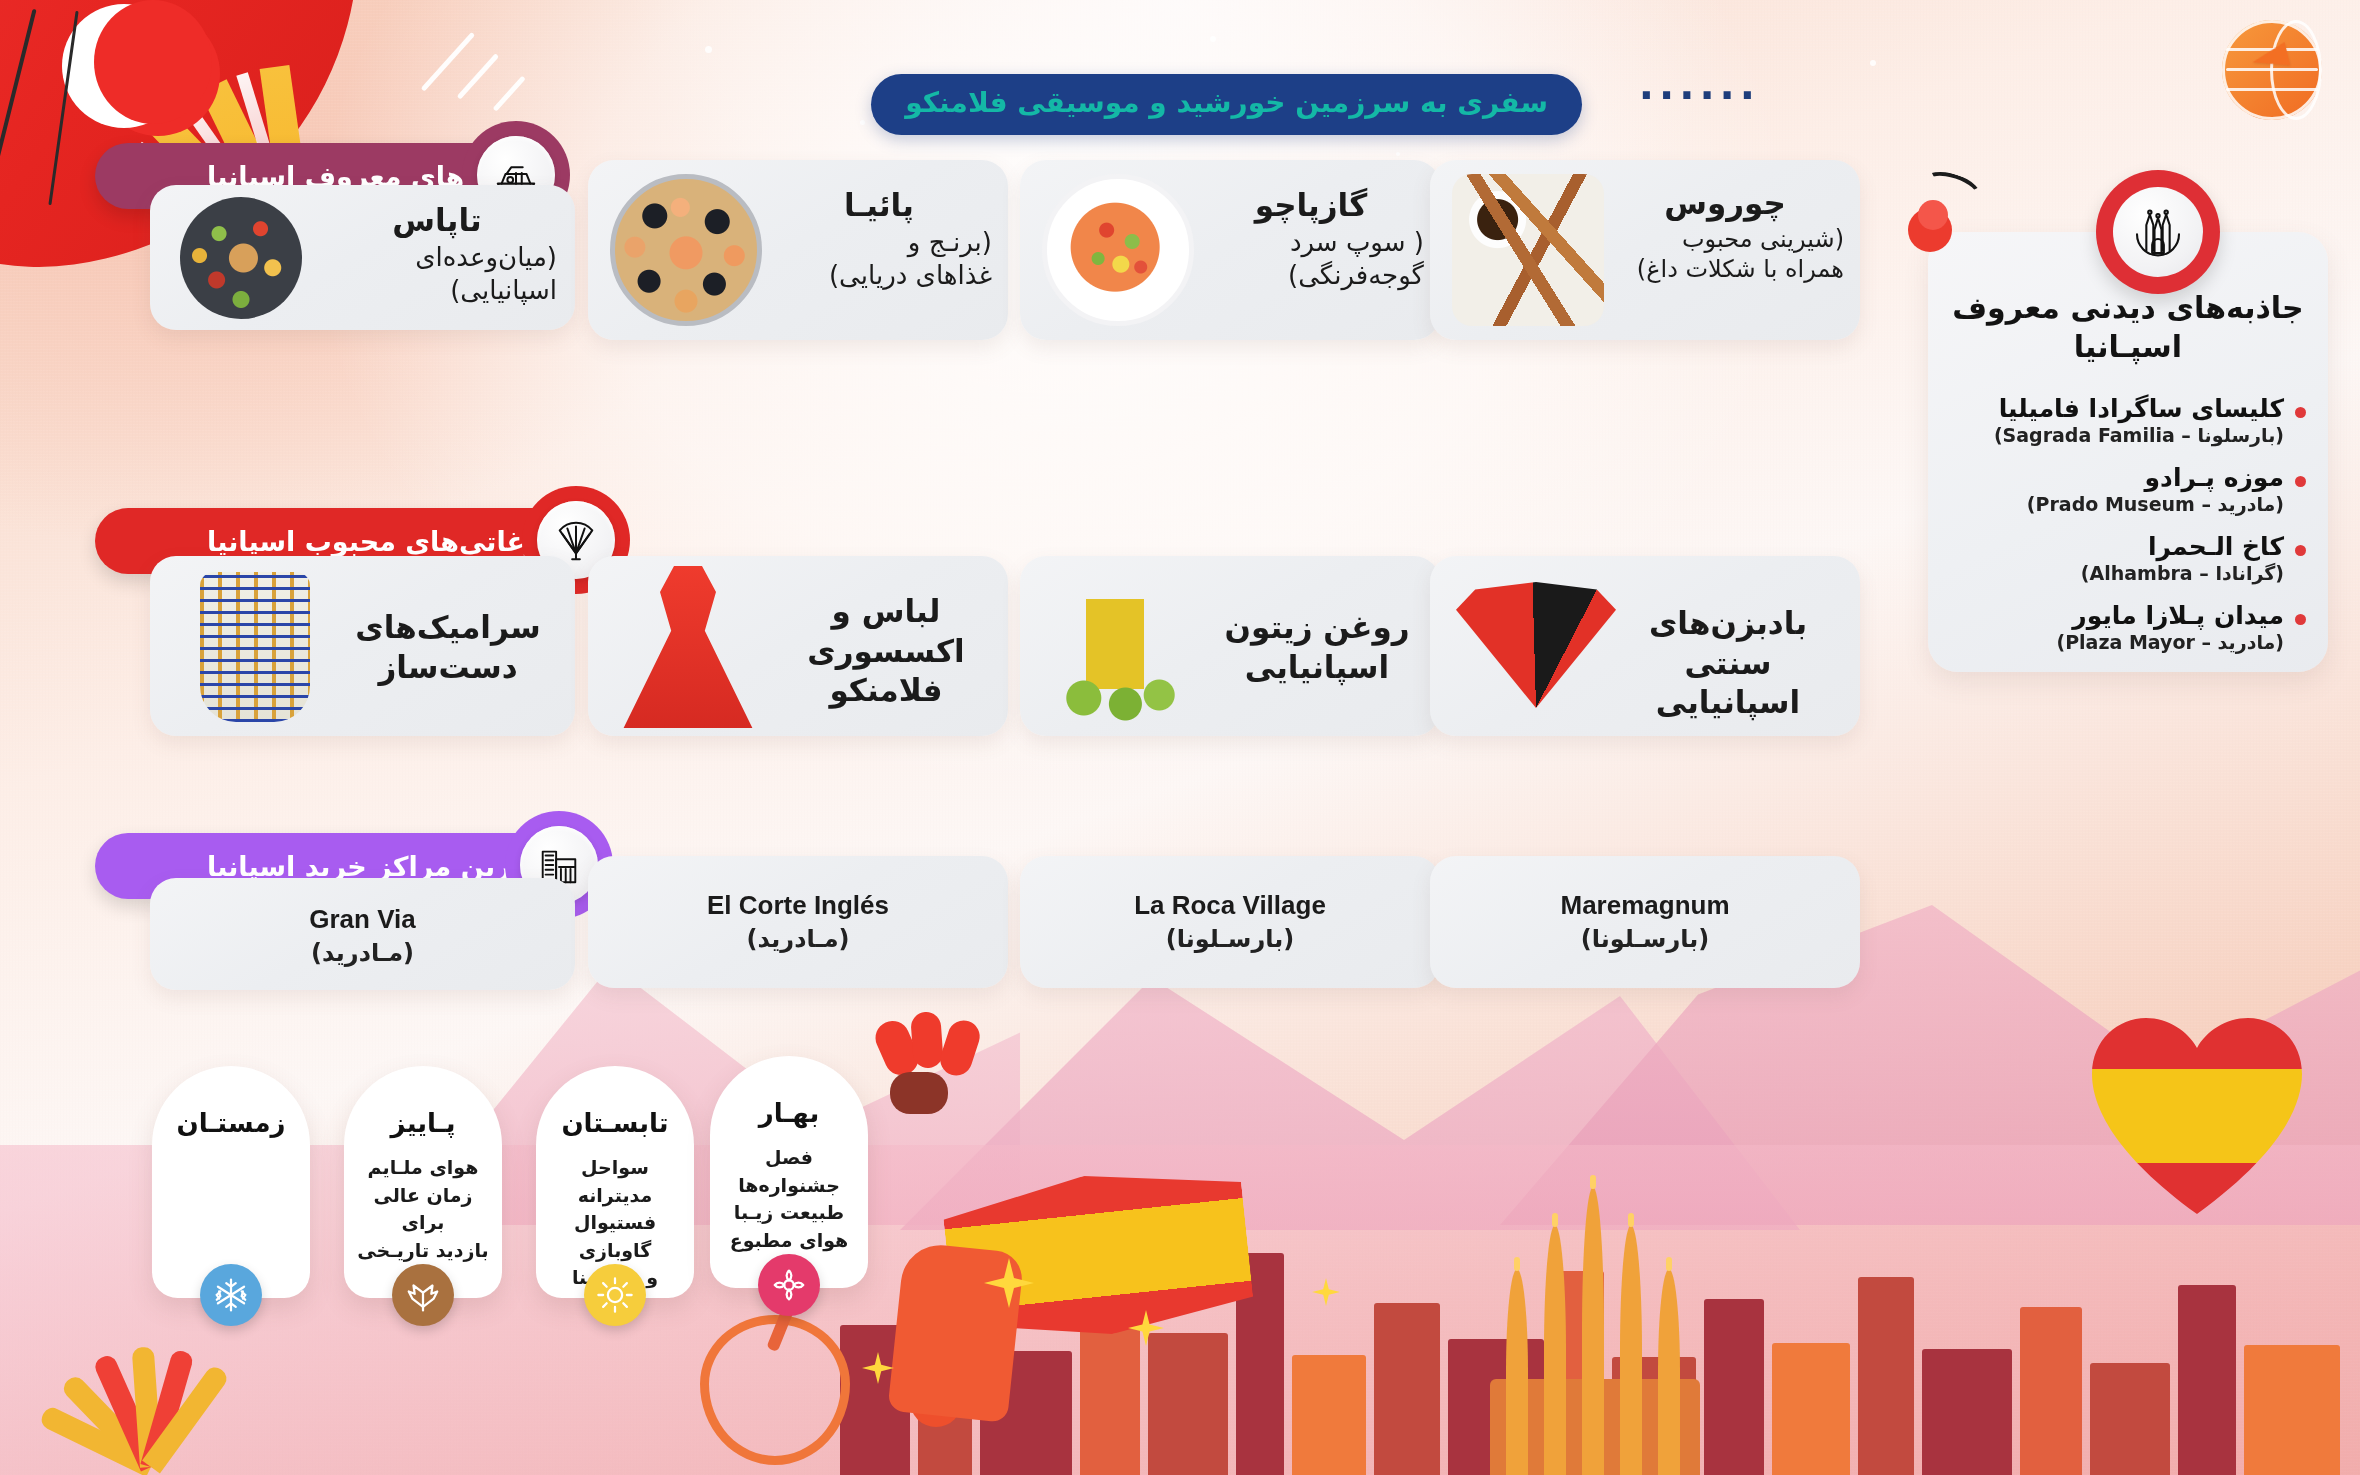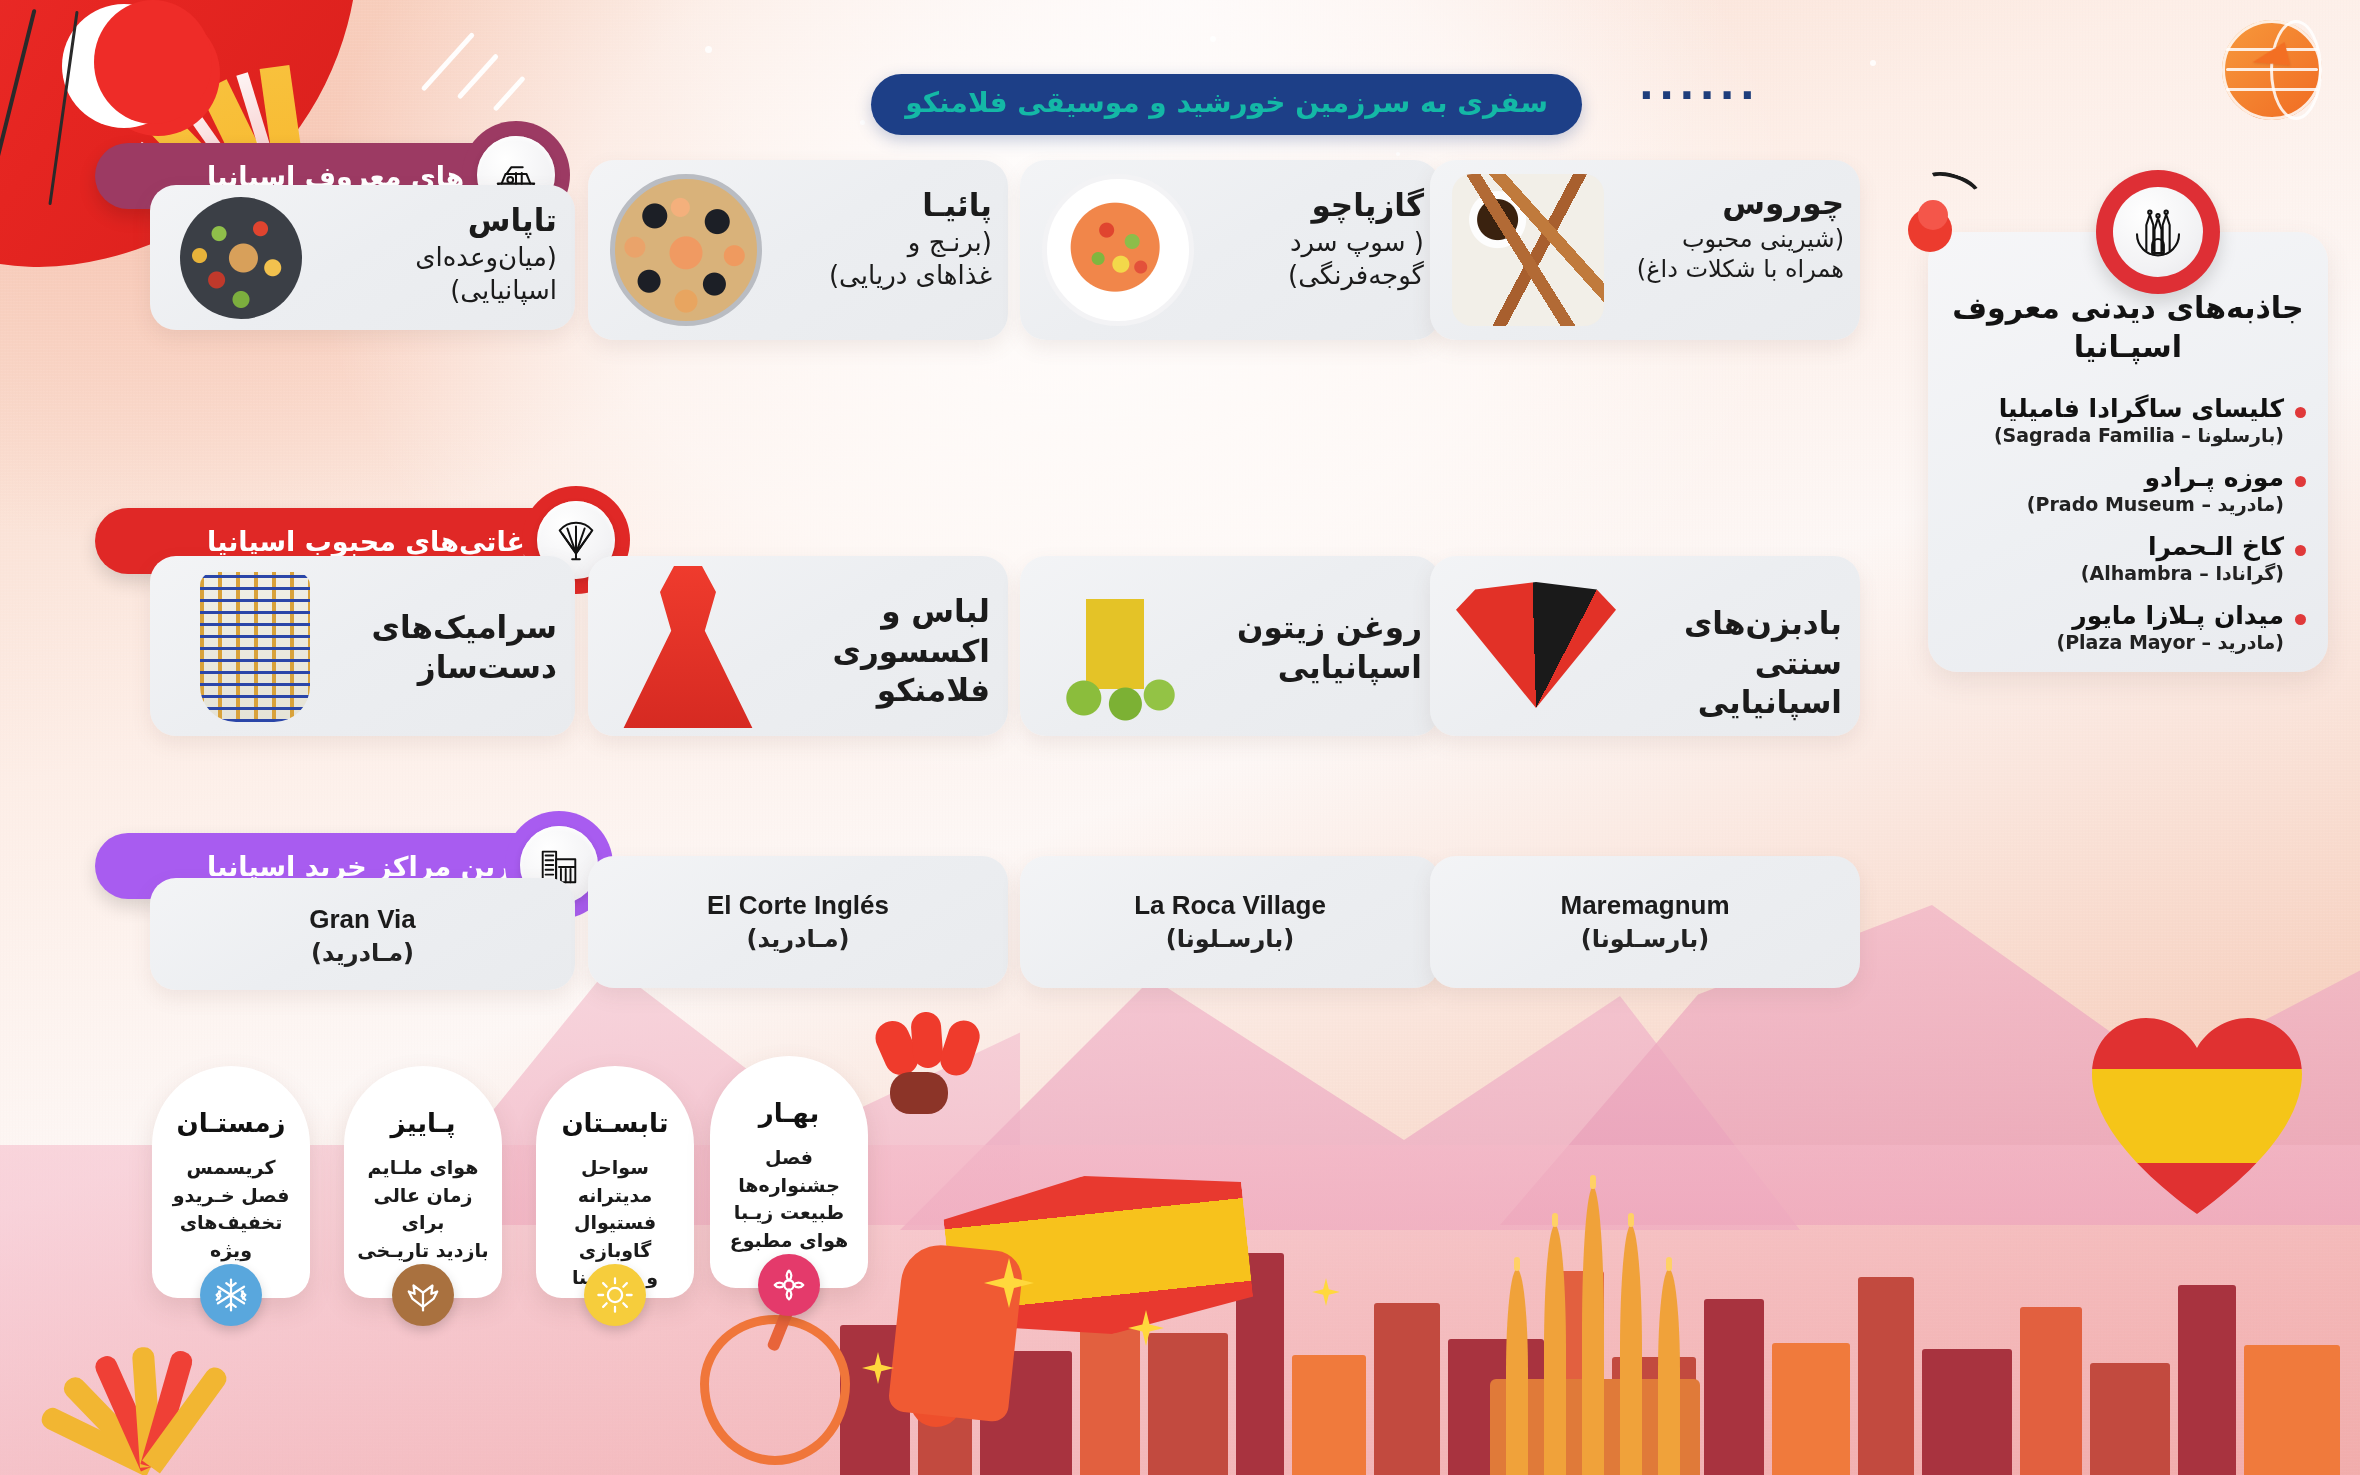--- a/index.html
+++ b/index.html
@@ -164,21 +164,21 @@
   }
   .badge-icon svg { width: 46px; height: 46px; }
 
   .card {
     position: absolute;
     background: linear-gradient(150deg, #f3f4f6 0%, #eceef1 48%, #e9ebee 100%);
     border-radius: 26px;
     box-shadow: 0 8px 20px rgba(120,90,80,.10);
   }
   .card-text { position: absolute; color: #1b1b1b; line-height: 1.28; }
-  .card-title { font-size: 31px; font-weight: 800; }
+  .card-title { font-size: 31px; font-weight: 800; text-align: center; }
   .card-sub { font-size: 26px; font-weight: 500; }
 
   .food-img, .souv-img {
     position: absolute; border-radius: 50%; overflow: hidden;
   }
 
   
   .shop-name { font-size: 26px; font-weight: 800; color: #1b1b1b; text-align: center; font-family: "Liberation Sans", sans-serif; }
   .shop-city { font-size: 24px; font-weight: 600; color: #222; text-align: center; margin-top: 4px; }
 
@@ -571,23 +571,20 @@
 </div>
 
 <div class="rose">
   <div class="petal" style="left:0;top:18px;width:44px;height:44px"></div>
   <div class="petal" style="left:10px;top:10px;width:30px;height:30px;background:#f4564a"></div>
   <div class="stem"></div>
 </div>
 
 <div class="season" style="left:152px; top:1066px;">
   <div class="season-name">زمستـان</div>
-  <div class="season-desc" style="white-space:pre-line">کریسمس
-فصل خـریدو
-تخفیف‌های ویژه</div>
   <div class="season-icon" style="background:#59a7dd">
     <svg viewBox="0 0 32 32" fill="none" stroke="#fff" stroke-width="1.9" stroke-linecap="round">
       <path d="M16 3v26M5 9l22 14M27 9L5 23"></path>
       <path d="M12 6l4 3 4-3M12 26l4-3 4 3M6 13l1 4-3 3M26 13l-1 4 3 3M6 19l-2-3 3-3M26 19l2-3-3-3"></path>
     </svg>
   </div>
 </div>
 
 <div class="season" style="left:344px; top:1066px;">
   <div class="season-name">پـاییز</div>

